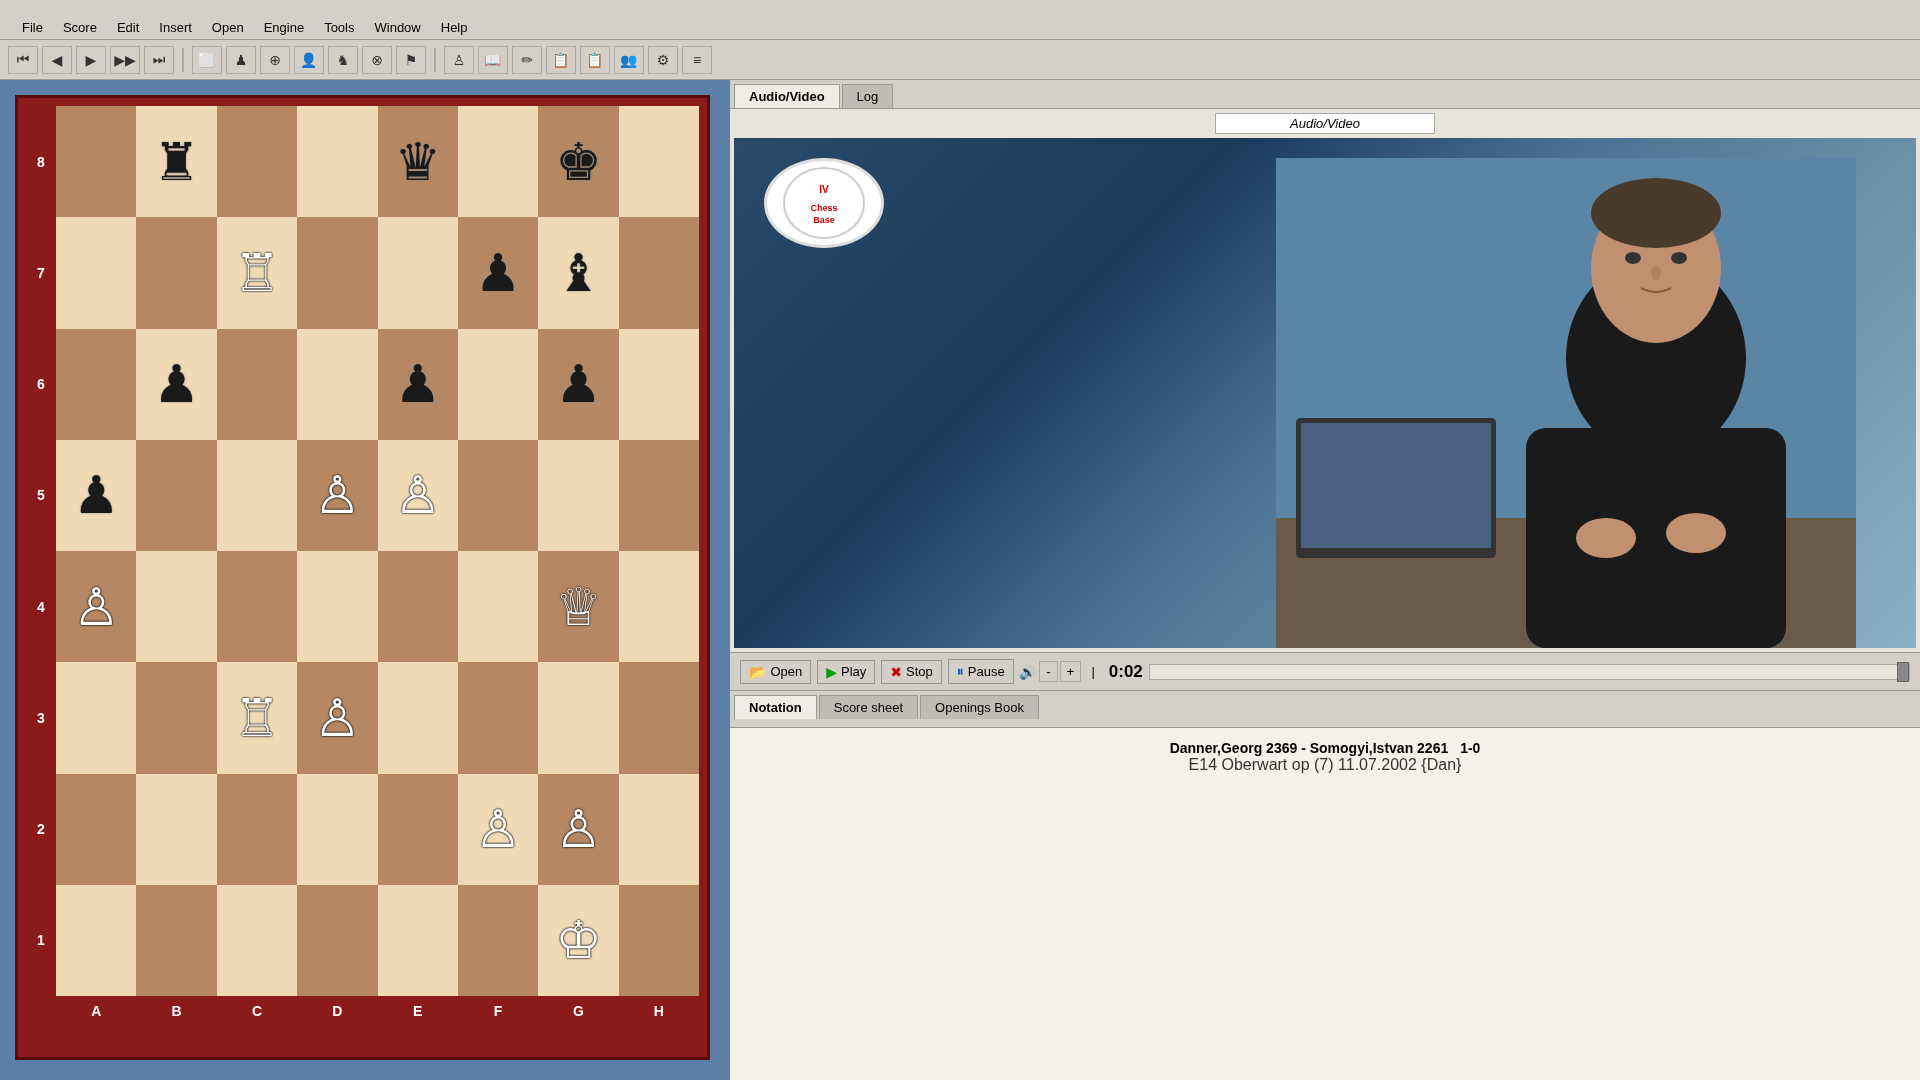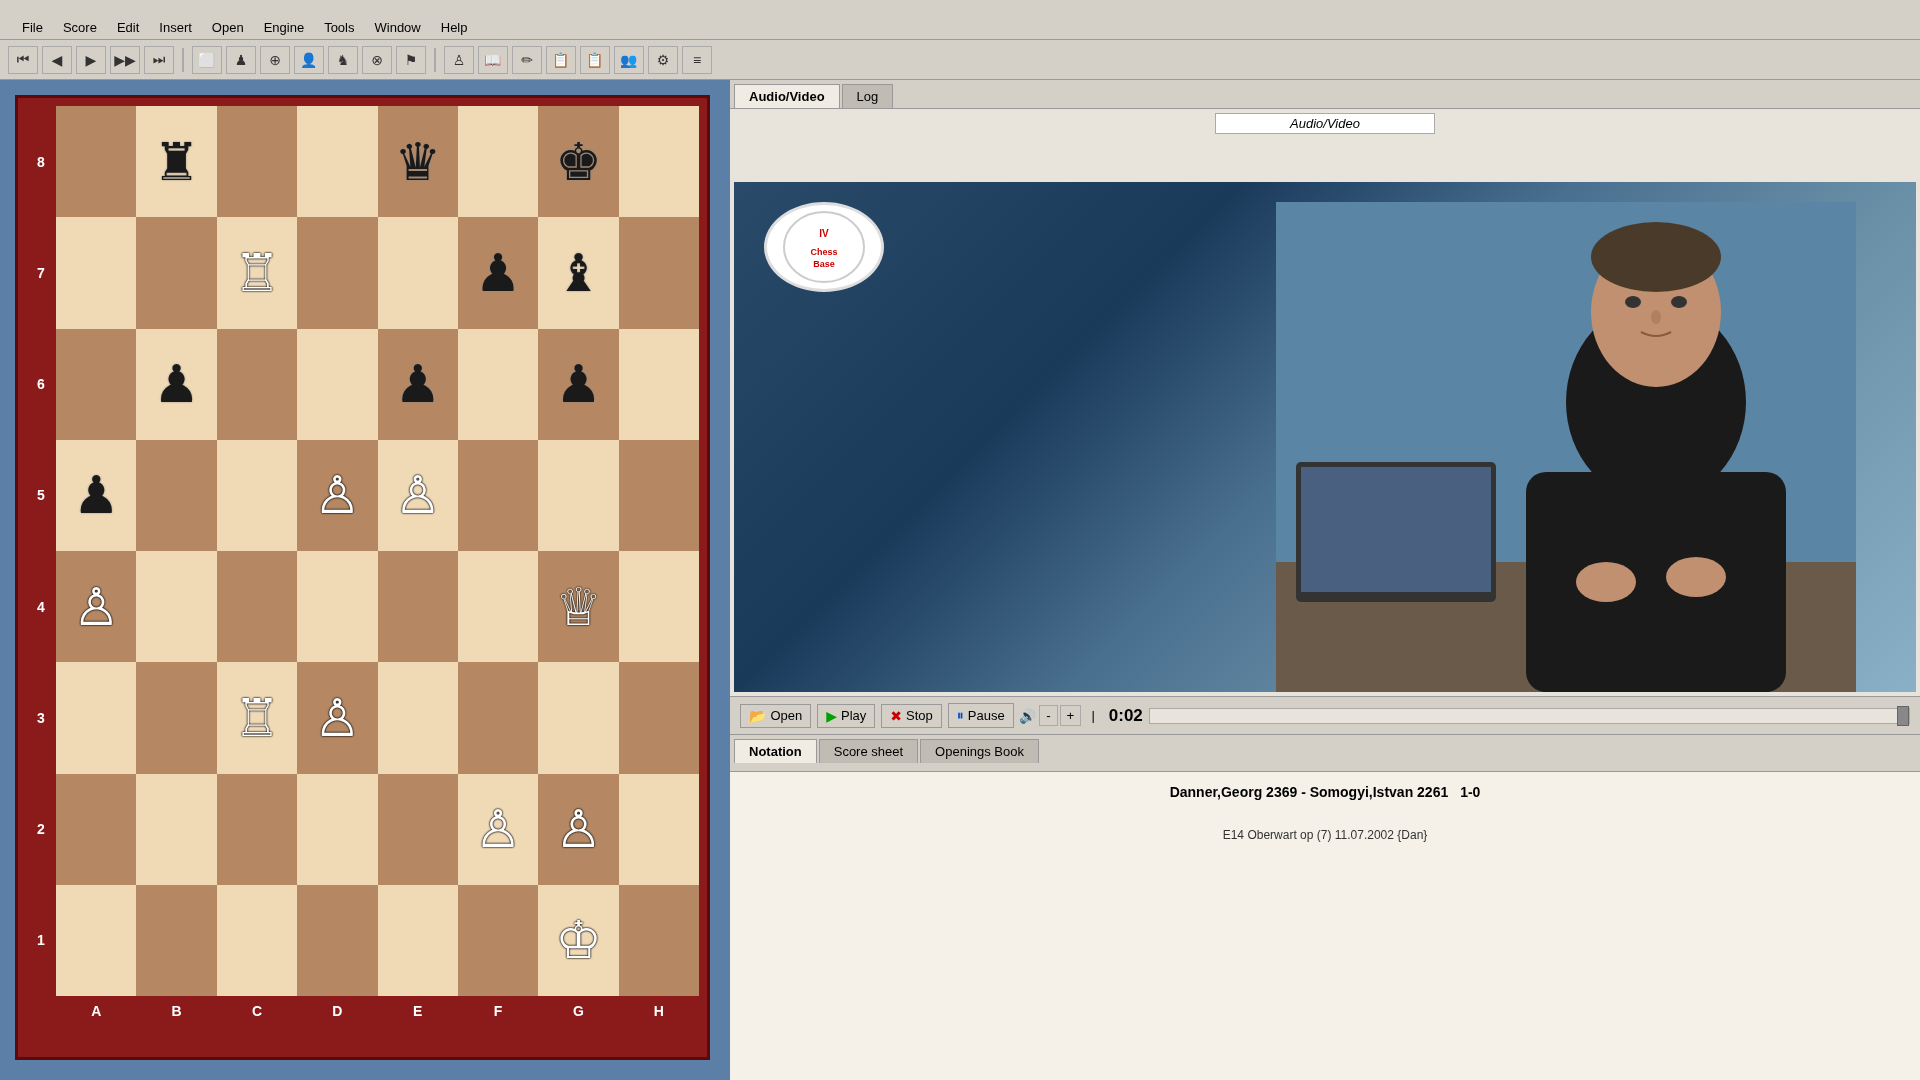--- a/index.html
+++ b/index.html
@@ -185,21 +185,20 @@
       text-align: center;
       width: 220px;
     }
 
     #video-frame {
       width: 100%;
       height: 510px;
       background: linear-gradient(135deg, #2a4a6a 0%, #1a3a5a 30%, #4a7090 50%, #6a90a8 70%, #8ab0c8 100%);
       position: relative;
       overflow: hidden;
-      margin-top: 44px;
     }
 
     
     #instructor {
       position: absolute;
       bottom: 0;
       right: 60px;
       width: 580px;
       height: 490px;
     }
@@ -315,23 +314,22 @@
       text-align: center;
       margin-bottom: 4px;
     }
 
     .game-title {
       font-weight: bold;
       font-size: 14px;
     }
 
     .game-info {
-      font-size: 12px;
+      font-size: 16px;
       color: #333;
-      margin-top: 28px;
     }
 
     .notation-text {
       font-size: 12px;
       line-height: 1.6;
       color: #000;
     }
   </style>
 </head>
 <body>

